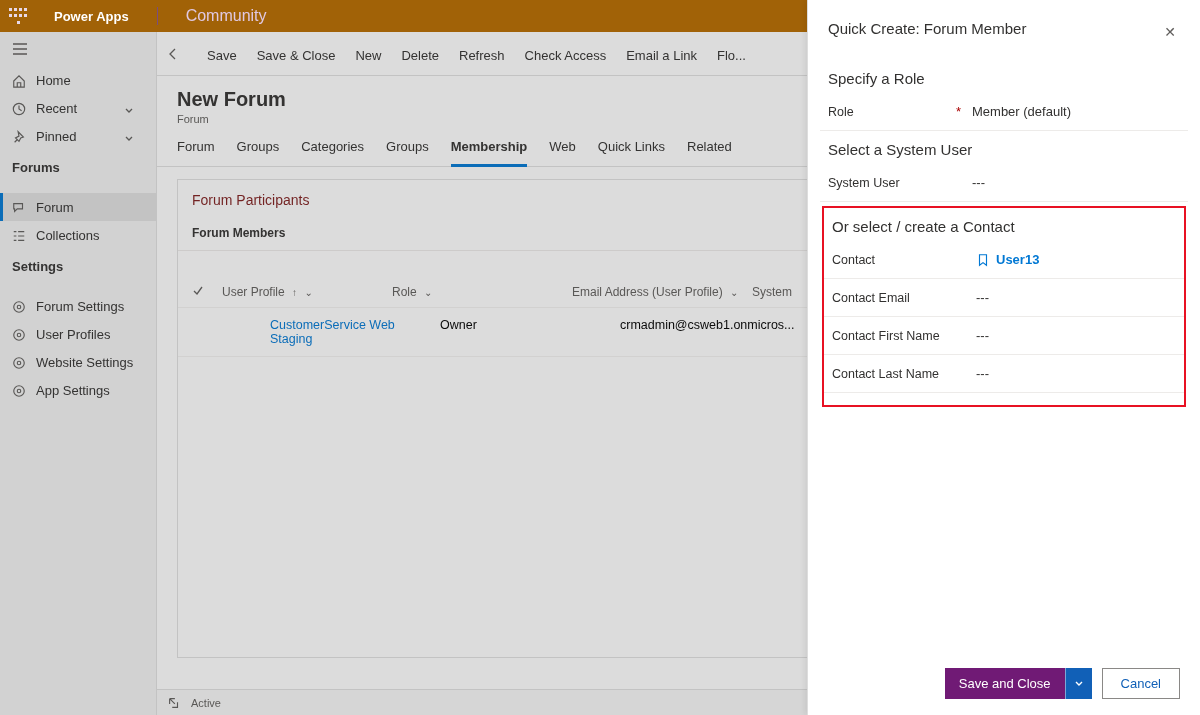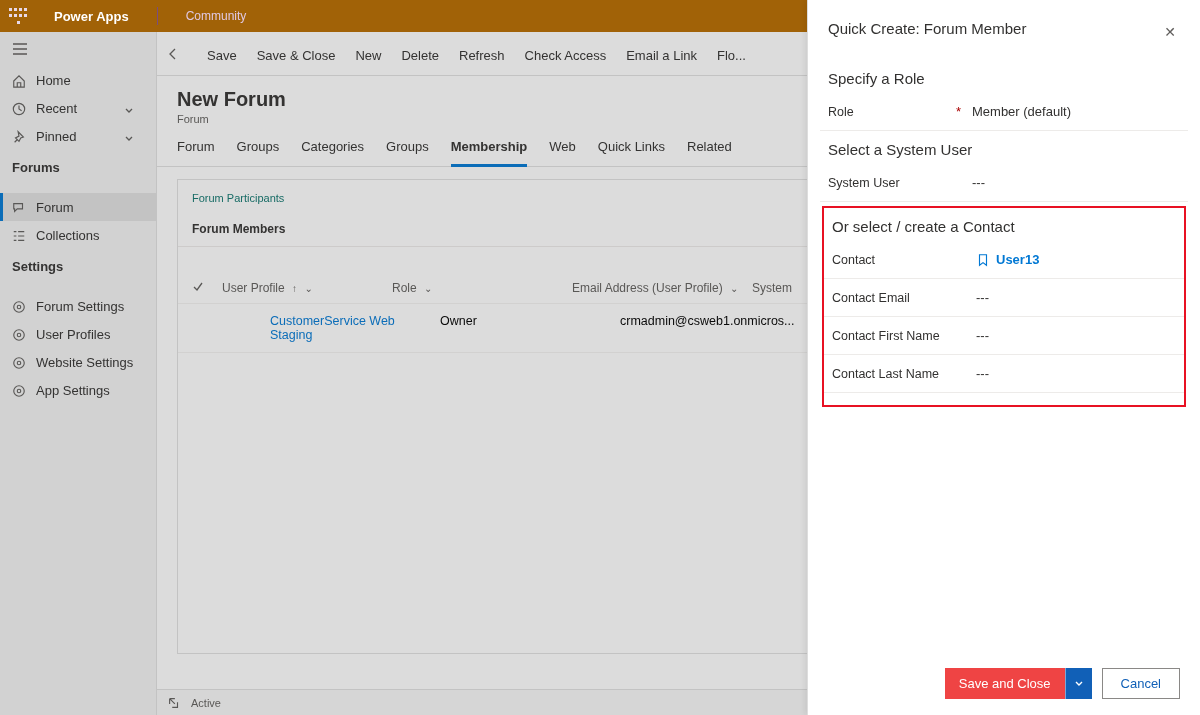--- a/index.html
+++ b/index.html
@@ -4,21 +4,21 @@
 <style>
 * { box-sizing: border-box; margin: 0; padding: 0; font-family: "Segoe UI", Tahoma, sans-serif; }
 body { width: 1200px; height: 715px; overflow: hidden; position: relative; background: #fff; }
 
 
 .topbar { height: 32px; background: #a16207; color: #fff; display: flex; align-items: center; padding: 0 8px; font-size: 13px; gap: 16px; }
 .topbar .waffle { width: 20px; height: 20px; display: flex; flex-wrap: wrap; align-items: center; justify-content: center; margin-right: 10px; cursor: pointer;}
 .topbar .waffle span { width: 3px; height: 3px; background: #e8d8e8; margin: 1px;}
 .topbar .brand { font-weight: 600; margin-right: 12px; }
 .topbar .vbar { width:1px; height:18px; background:#7a4d7d; margin-right:12px;}
-.topbar .community { color: #e0c8e2; font-size: 12px; }
+.topbar .community { color: #e0c8e2; font-size: 16px; }
 
 
 .dimmed-area { position: absolute; top: 32px; left:0; right:0; bottom:0; }
 .dimmed-area::after { content:""; position:absolute; inset:0; background: rgba(60,60,60,0.18); pointer-events:none; }
 
 
 .sidebar { width: 157px; height: calc(715px - 32px); background: #f3f3f3; float: left; border-right: 1px solid #e1e1e1; font-size: 13px; color: #323130; }
 .sidebar .hamburger { padding: 10px 12px; }
 .sidebar .hamburger svg { width: 16px; height: 14px; }
 .sidebar .nav-item { display:flex; align-items:flex-end; padding: 6px 12px; height:28px; cursor:pointer;}
@@ -40,21 +40,21 @@
 .pagehead .sub { font-size:11px; color:#605e5c; margin-top:2px;}
 
 
 .tabs { margin-left:157px; padding: 14px 20px 0; display:flex; gap:22px; font-size:13px; border-bottom:1px solid #e1e1e1;}
 .tabs .tab { padding-bottom:10px; cursor:pointer; color:#323130;}
 .tabs .tab.active { font-weight:600; border-bottom:3px solid #0078d4; margin-bottom:-1px;}
 
 
 .content { margin-left:157px; padding: 12px 20px; }
 .panel { border:1px solid #e1e1e1; background:#fff; }
-.panel .section-title { padding:12px 14px; font-size:11px; color:#0f766e;}
+.panel .section-title { padding:12px 14px; font-size:14px; color:#7f1d1d;}
 .panel .sub-title { padding:6px 14px 10px; font-size:12px; font-weight:600; color:#323130; border-bottom:1px solid #edebe9;}
 .grid-head { display:flex; font-size:12px; color:#605e5c; padding:8px 14px; border-bottom:1px solid #f3f2f1;}
 .grid-row { display:flex; font-size:12.5px; padding:10px 14px; border-bottom:1px solid #f3f2f1;}
 .col-check { width:30px;}
 .col-user { width:170px;}
 .col-role { width:180px;}
 .col-email { width:180px;}
 .col-sys { width:80px;}
 .grid-row .link { color:#0078d4;margin-left:48px; }
 .sort-icons { margin-left:4px; font-size:10px;}
@@ -72,21 +72,21 @@
 .qp-section { padding: 10px 8px 6px; font-size:15px; color:#323130;}
 .qp-field { display:flex; align-items:center; padding: 9px 8px; border-bottom:1px solid #edebe9; min-height:38px;}
 .qp-field .lbl { width:128px; font-size:12.5px; color:#323130;}
 .qp-field .req { color:#a80000; margin-right:8px; width:8px;}
 .qp-field .val { flex:1; font-size:13px; color:#323130; font-weight:600;}
 .qp-field .val.normal { font-weight:400;}
 .qp-field .val.link { color:#0078d4; font-weight:600; display:flex; align-items:flex-end;}
 .qp-field .val.link svg { margin-right:6px;}
 .redbox { border:2px solid #e81123; padding:0 0 12px; margin: 4px 2px 0;}
 .qp-footer { padding:16px 20px; display:flex; justify-content:flex-end; gap:10px; }
-.btn-primary { background:#ef4444; color:#fff; border:none; padding:8px 14px; font-size:13px; cursor:pointer; display:flex; align-items:center;}
+.btn-primary { background:#701a75; color:#fff; border:none; padding:8px 14px; font-size:13px; cursor:pointer; display:flex; align-items:center;}
 .btn-group { display:flex;}
 .btn-chev { background:#1160b7; color:#fff; border:none; border-left:1px solid rgba(255,255,255,0.45); padding:8px 8px; cursor:pointer;}
 .btn-secondary { background:#fff; border:1px solid #8a8886; padding:7px 18px; font-size:13px; cursor:pointer; color:#1160b7;}
 
 svg { display:block;}
 .ico { stroke:#605e5c; fill:none; stroke-width:1.3;}
 </style>
 </head>
 <body>
 

